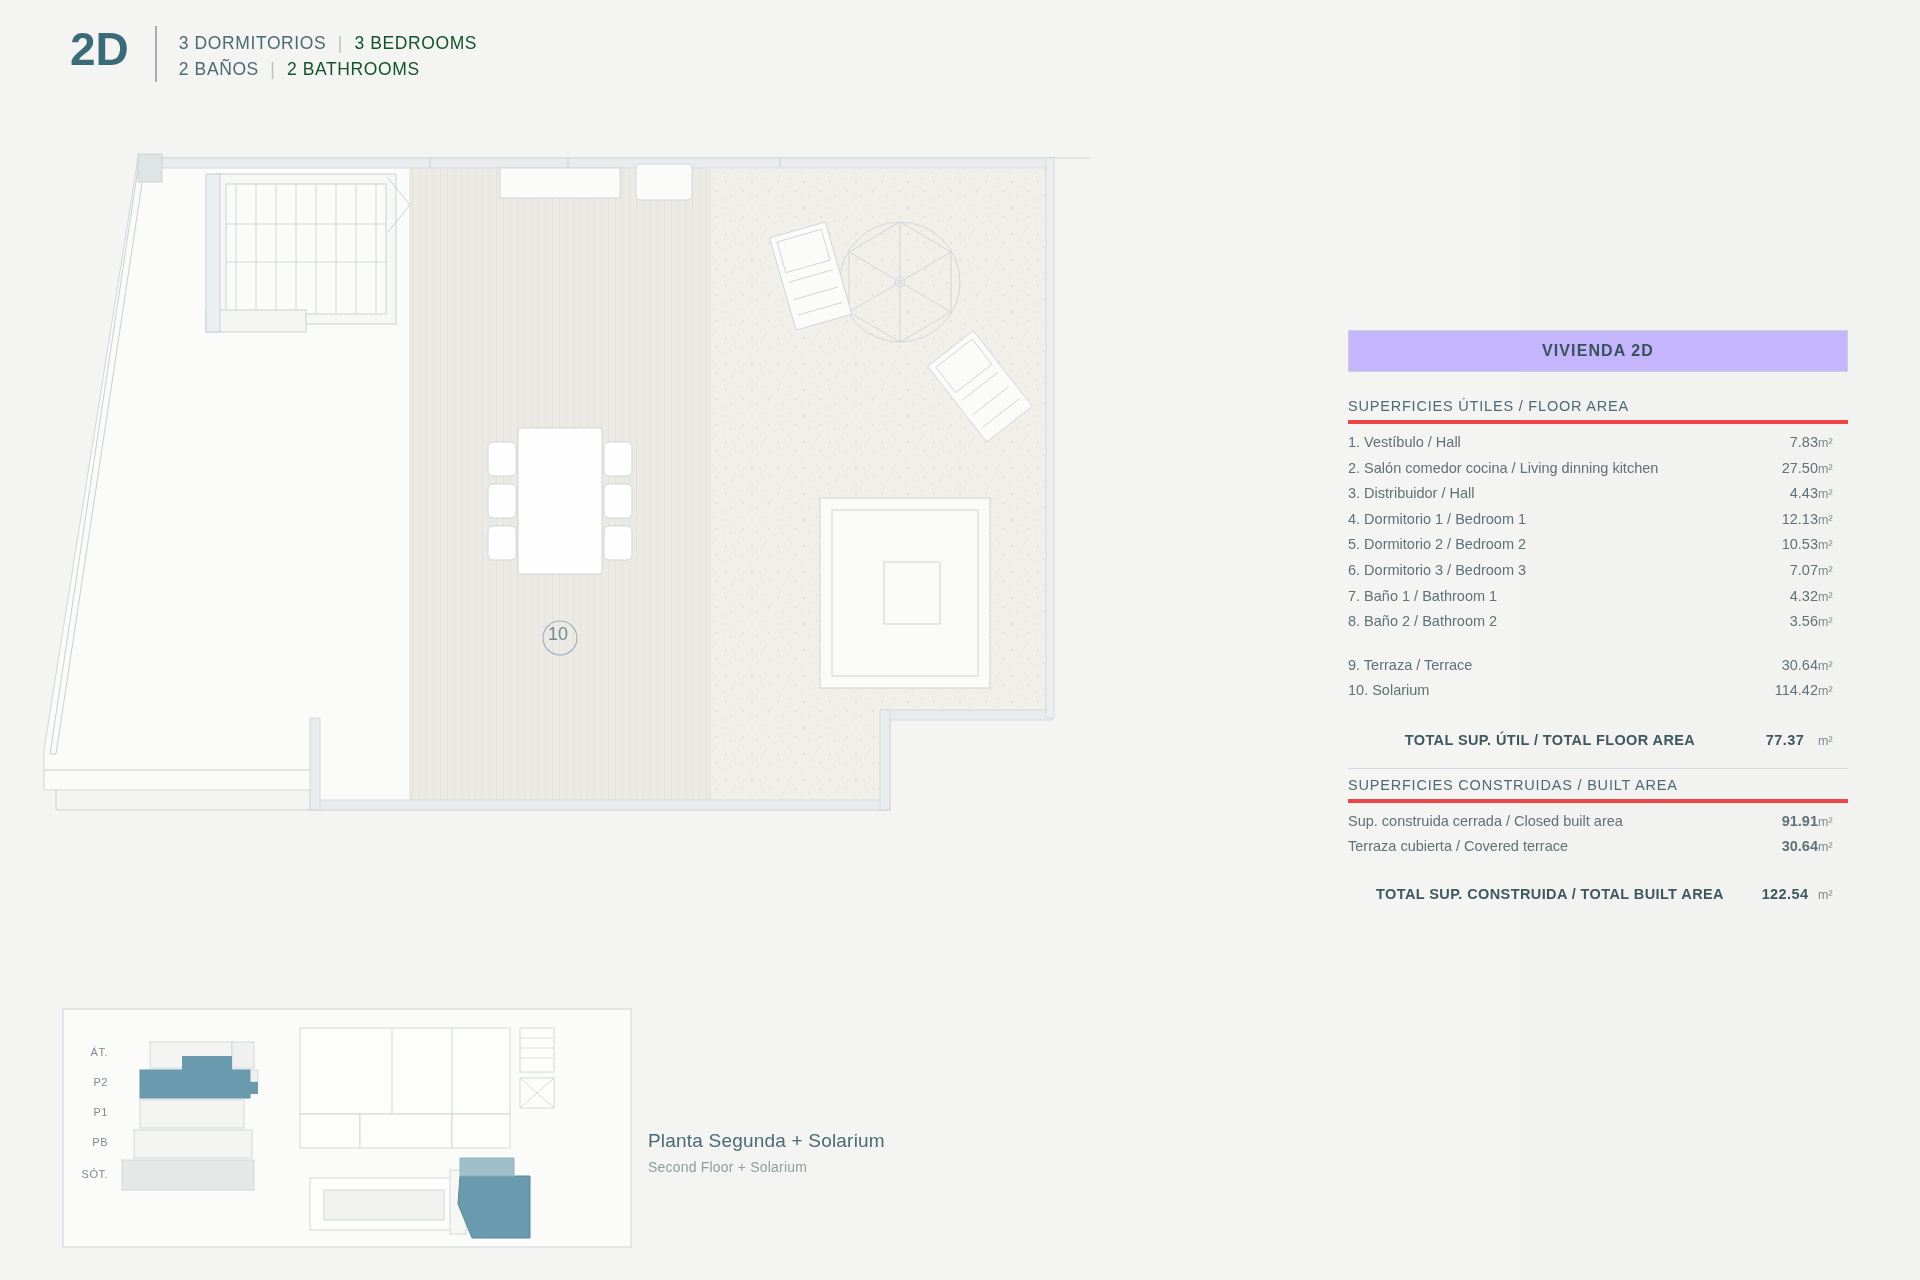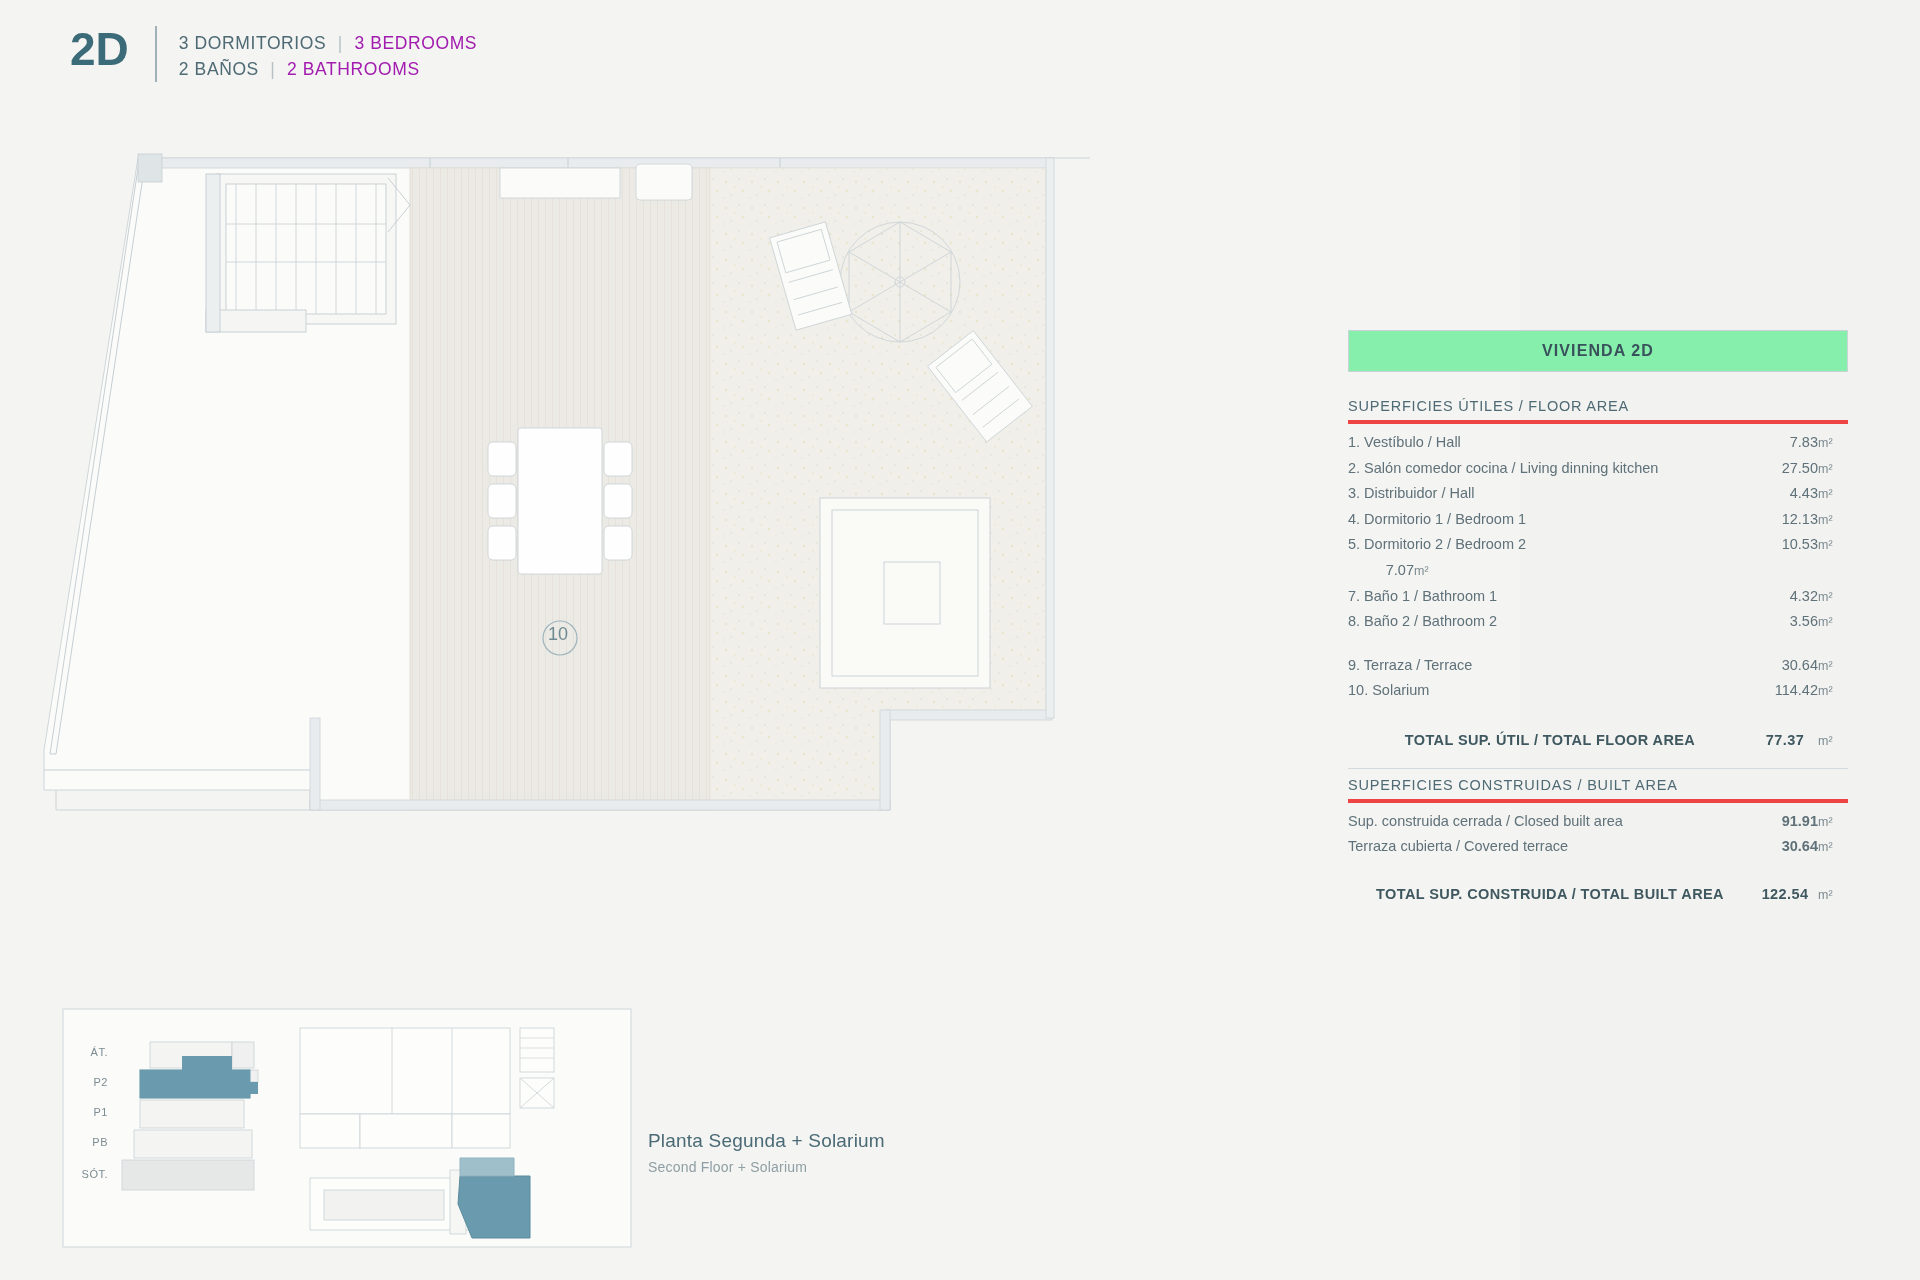--- a/index.html
+++ b/index.html
@@ -42,39 +42,39 @@
   }
   .hdr-lines { padding-top: 8px; }
   .hdr-line {
     font-size: 17.5px;
     letter-spacing: 0.6px;
     line-height: 26px;
     color: #4e6a74;
     white-space: nowrap;
   }
   .hdr-line .sep { color: #b6c2c6; padding: 0 6px; }
-  .hdr-line .en { color: #a21caf; }
+  .hdr-line .en { color: #14532d; }
 
   
   .plan {
     position: absolute;
     left: 20px; top: 150px;
     width: 1320px; height: 690px;
   }
   .plan svg { display: block; }
 
   
   .spec {
     position: absolute;
     left: 1348px; top: 330px;
     width: 500px;
   }
   .spec-title-box {
     border: 1px solid #c9d2d5;
-    background: #86efac;
+    background: #c4b5fd;
     height: 42px;
     display: flex;
     align-items: center;
     justify-content: center;
     margin-bottom: 26px;
   }
   .spec-title {
     font-size: 16px;
     font-weight: bold;
     letter-spacing: 1.1px;
@@ -316,20 +316,21 @@
         <span class="label">4. Dormitorio 1 / Bedroom 1</span>
         <span class="value">12.13</span>
         <span class="unit">m²</span>
       </div>
       <div class="row">
         <span class="label">5. Dormitorio 2 / Bedroom 2</span>
         <span class="value">10.53</span>
         <span class="unit">m²</span>
       </div>
       <div class="row">
+        <span class="label">6. Dormitorio 3 / Bedroom 3</span>
         <span class="value">7.07</span>
         <span class="unit">m²</span>
       </div>
       <div class="row">
         <span class="label">7. Baño 1 / Bathroom 1</span>
         <span class="value">4.32</span>
         <span class="unit">m²</span>
       </div>
       <div class="row">
         <span class="label">8. Baño 2 / Bathroom 2</span>

